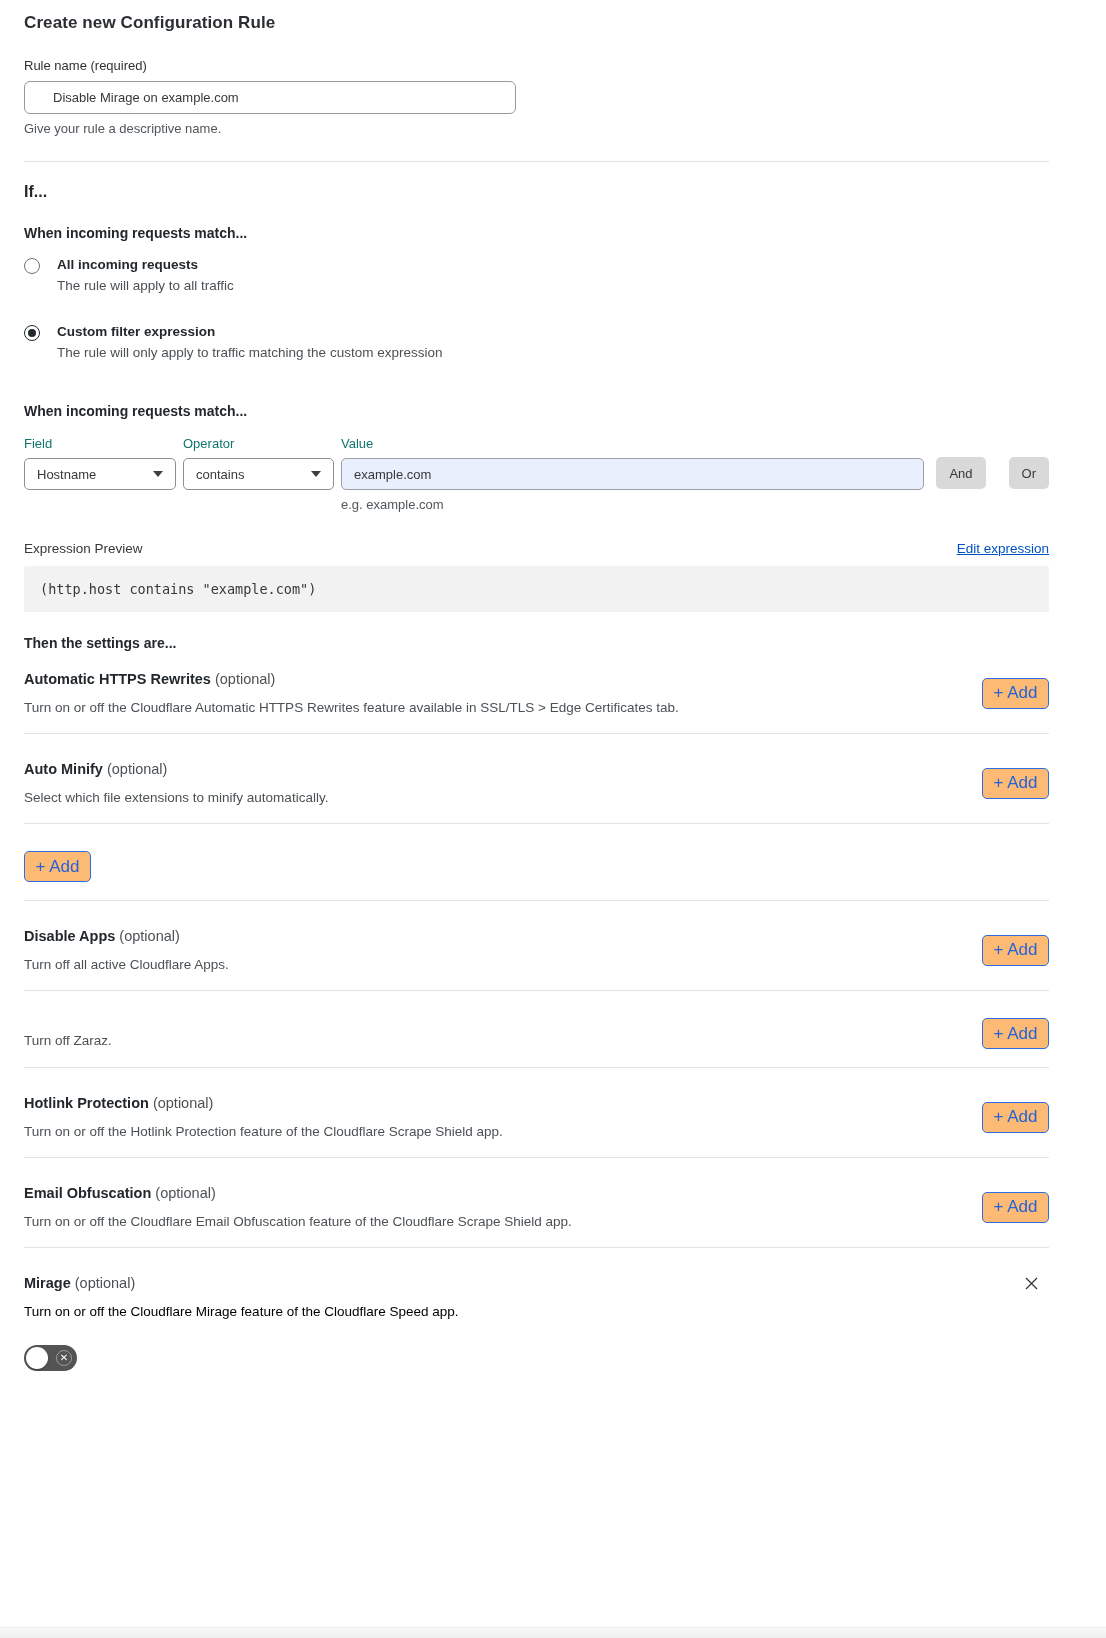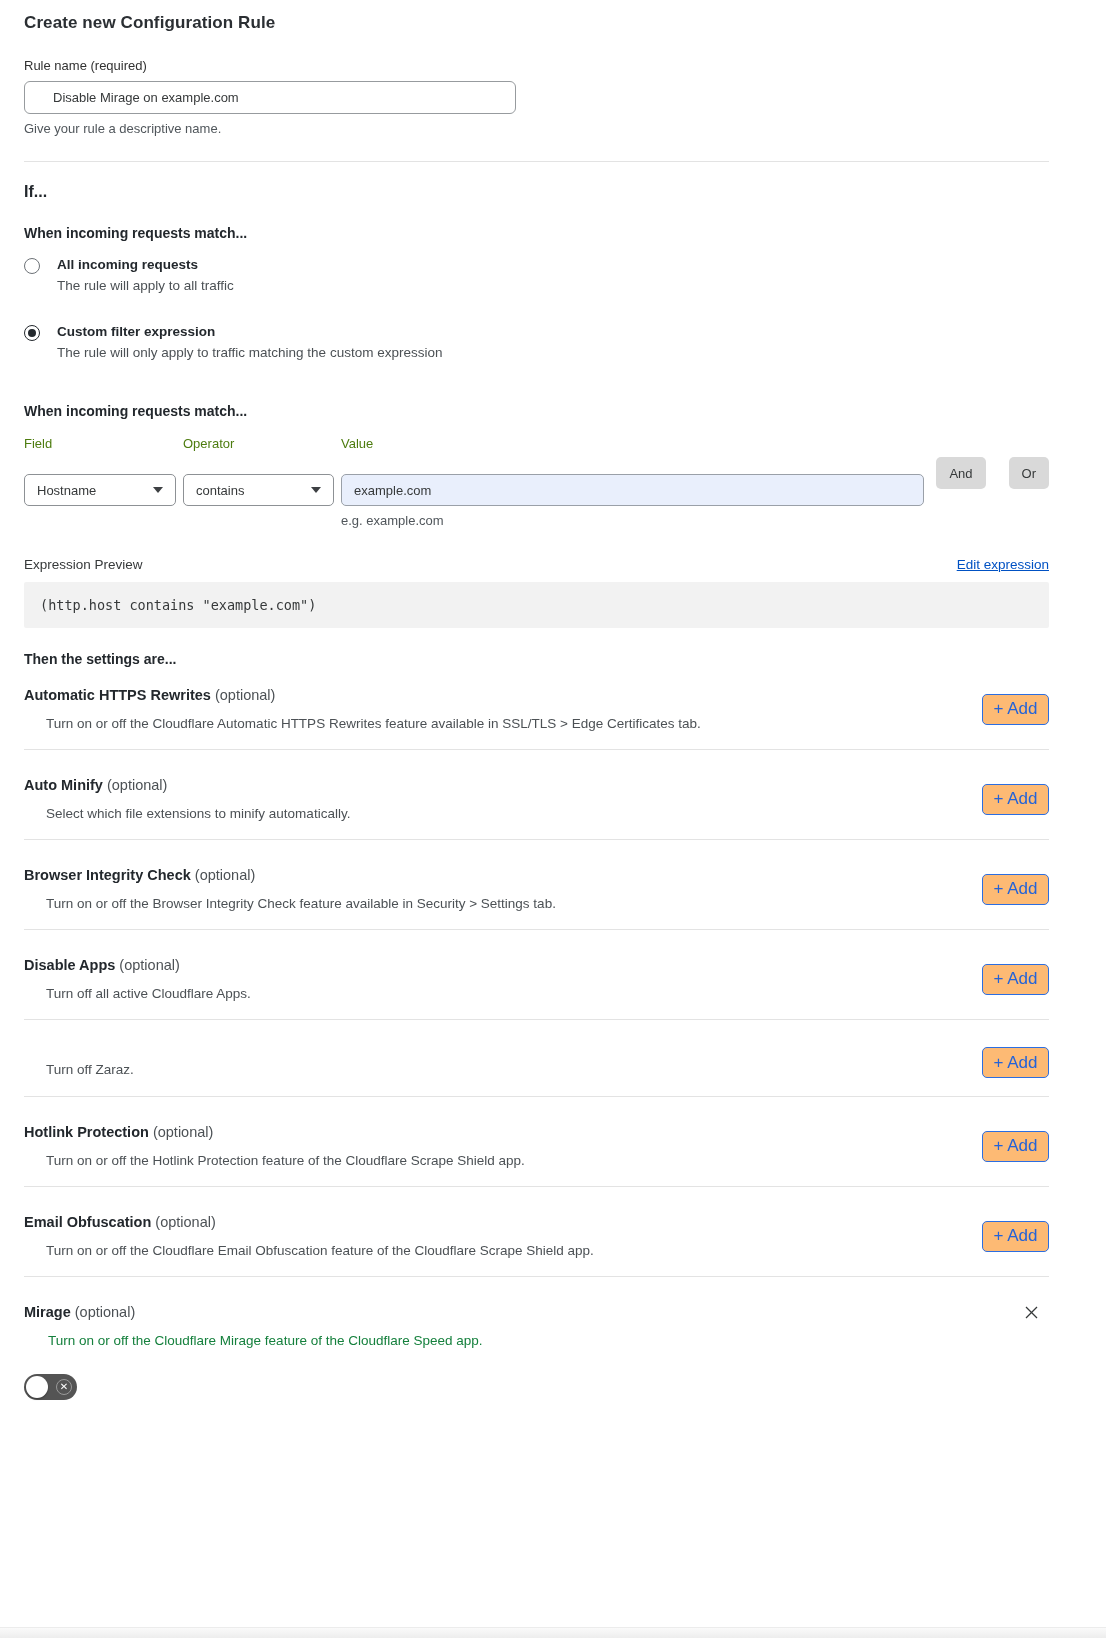--- a/index.html
+++ b/index.html
@@ -49,21 +49,21 @@
   .radio-option.checked .radio-circle::after {
     content: ""; position: absolute; left: 2.5px; top: 2.5px;
     width: 8px; height: 8px; border-radius: 50%; background: #23282d;
   }
   .radio-label { font-size: 13.5px; font-weight: bold; color: #23282d; }
   .radio-desc { margin-top: 6px; font-size: 13.5px; color: #4c5155; }
 
   .builder-heading { margin-top: 43px; }
   .builder-row { margin-top: 17px; display: flex; align-items: flex-start; }
   .builder-col { display: flex; flex-direction: column; }
-  .builder-col .col-label { font-size: 13px; color: #4d7c0f; margin-bottom: 23px; }
+  .builder-col .col-label { font-size: 13px; color: #0f766e; margin-bottom: 7px; }
   .col-field { width: 152px; margin-right: 7px; }
   .col-operator { width: 151px; margin-right: 7px; }
   .col-value { flex: 1; }
   .select-box {
     height: 32px; border: 1px solid #8d9195; border-radius: 5px;
     background: #fff; display: flex; align-items: center;
     padding: 0 12px; font-size: 13px; color: #36393a; cursor: pointer;
     justify-content: space-between;
   }
   .caret {
@@ -102,32 +102,32 @@
   .settings-heading { margin-top: 23px; font-size: 14px; font-weight: bold; color: #23282d; }
 
   .setting-row {
     display: flex; align-items: center; justify-content: space-between;
     padding: 27px 0 18px; border-bottom: 1px solid #e3e3e3;
   }
   #settings-list .setting-row:first-child { padding-top: 20px; }
   .setting-info { flex: 1; padding-right: 30px; }
   .setting-title { font-size: 14.5px; font-weight: bold; color: #23282d; }
   .setting-title .optional { font-weight: normal; color: #4c5155; }
-  .setting-desc { margin-top: 13px; font-size: 13.5px; color: #4c5155; margin-left: 22px; }
+  .setting-desc { margin-top: 13px; font-size: 13.5px; color: #4c5155; }
   .add-btn {
     min-width: 67px; height: 31px;
     background: #fdba74; border: 1px solid #2c6ee1; border-radius: 5px;
     color: #2463d8; font-size: 17px; font-family: "Liberation Sans", sans-serif;
     cursor: pointer; flex: 0 0 auto;
   }
 
   .mirage-section { padding-top: 27px; }
   .mirage-title-row { display: flex; align-items: center; justify-content: space-between; }
   .close-icon { cursor: pointer; margin-right: 10px; line-height: 0; }
-  .mirage-desc { margin-top: 13px; font-size: 13.5px; color: #15803d; margin-left: 24px; }
+  .mirage-desc { margin-top: 13px; font-size: 13.5px; color: #000000; }
 
   .toggle {
     margin-top: 26px;
     width: 53px; height: 26px; border-radius: 13px;
     background: #545454; border: none; position: relative; cursor: pointer;
     display: block;
   }
   .toggle .knob {
     position: absolute; left: 2px; top: 2px;
     width: 22px; height: 22px; border-radius: 50%;
@@ -229,27 +229,20 @@
         <div class="setting-title">
           <span>Auto Minify</span>
           <span class="optional">(optional)</span>
         </div>
         <div class="setting-desc">Select which file extensions to minify automatically.</div>
       </div>
       <button class="add-btn">+ Add</button>
     </div>
 
     <div class="setting-row">
-      <div class="setting-info">
-        <div class="setting-title">
-          <span>Browser Integrity Check</span>
-          <span class="optional">(optional)</span>
-        </div>
-        <div class="setting-desc">Turn on or off the Browser Integrity Check feature available in Security &gt; Settings tab.</div>
-      </div>
       <button class="add-btn">+ Add</button>
     </div>
 
     <div class="setting-row">
       <div class="setting-info">
         <div class="setting-title">
           <span>Disable Apps</span>
           <span class="optional">(optional)</span>
         </div>
         <div class="setting-desc">Turn off all active Cloudflare Apps.</div>

